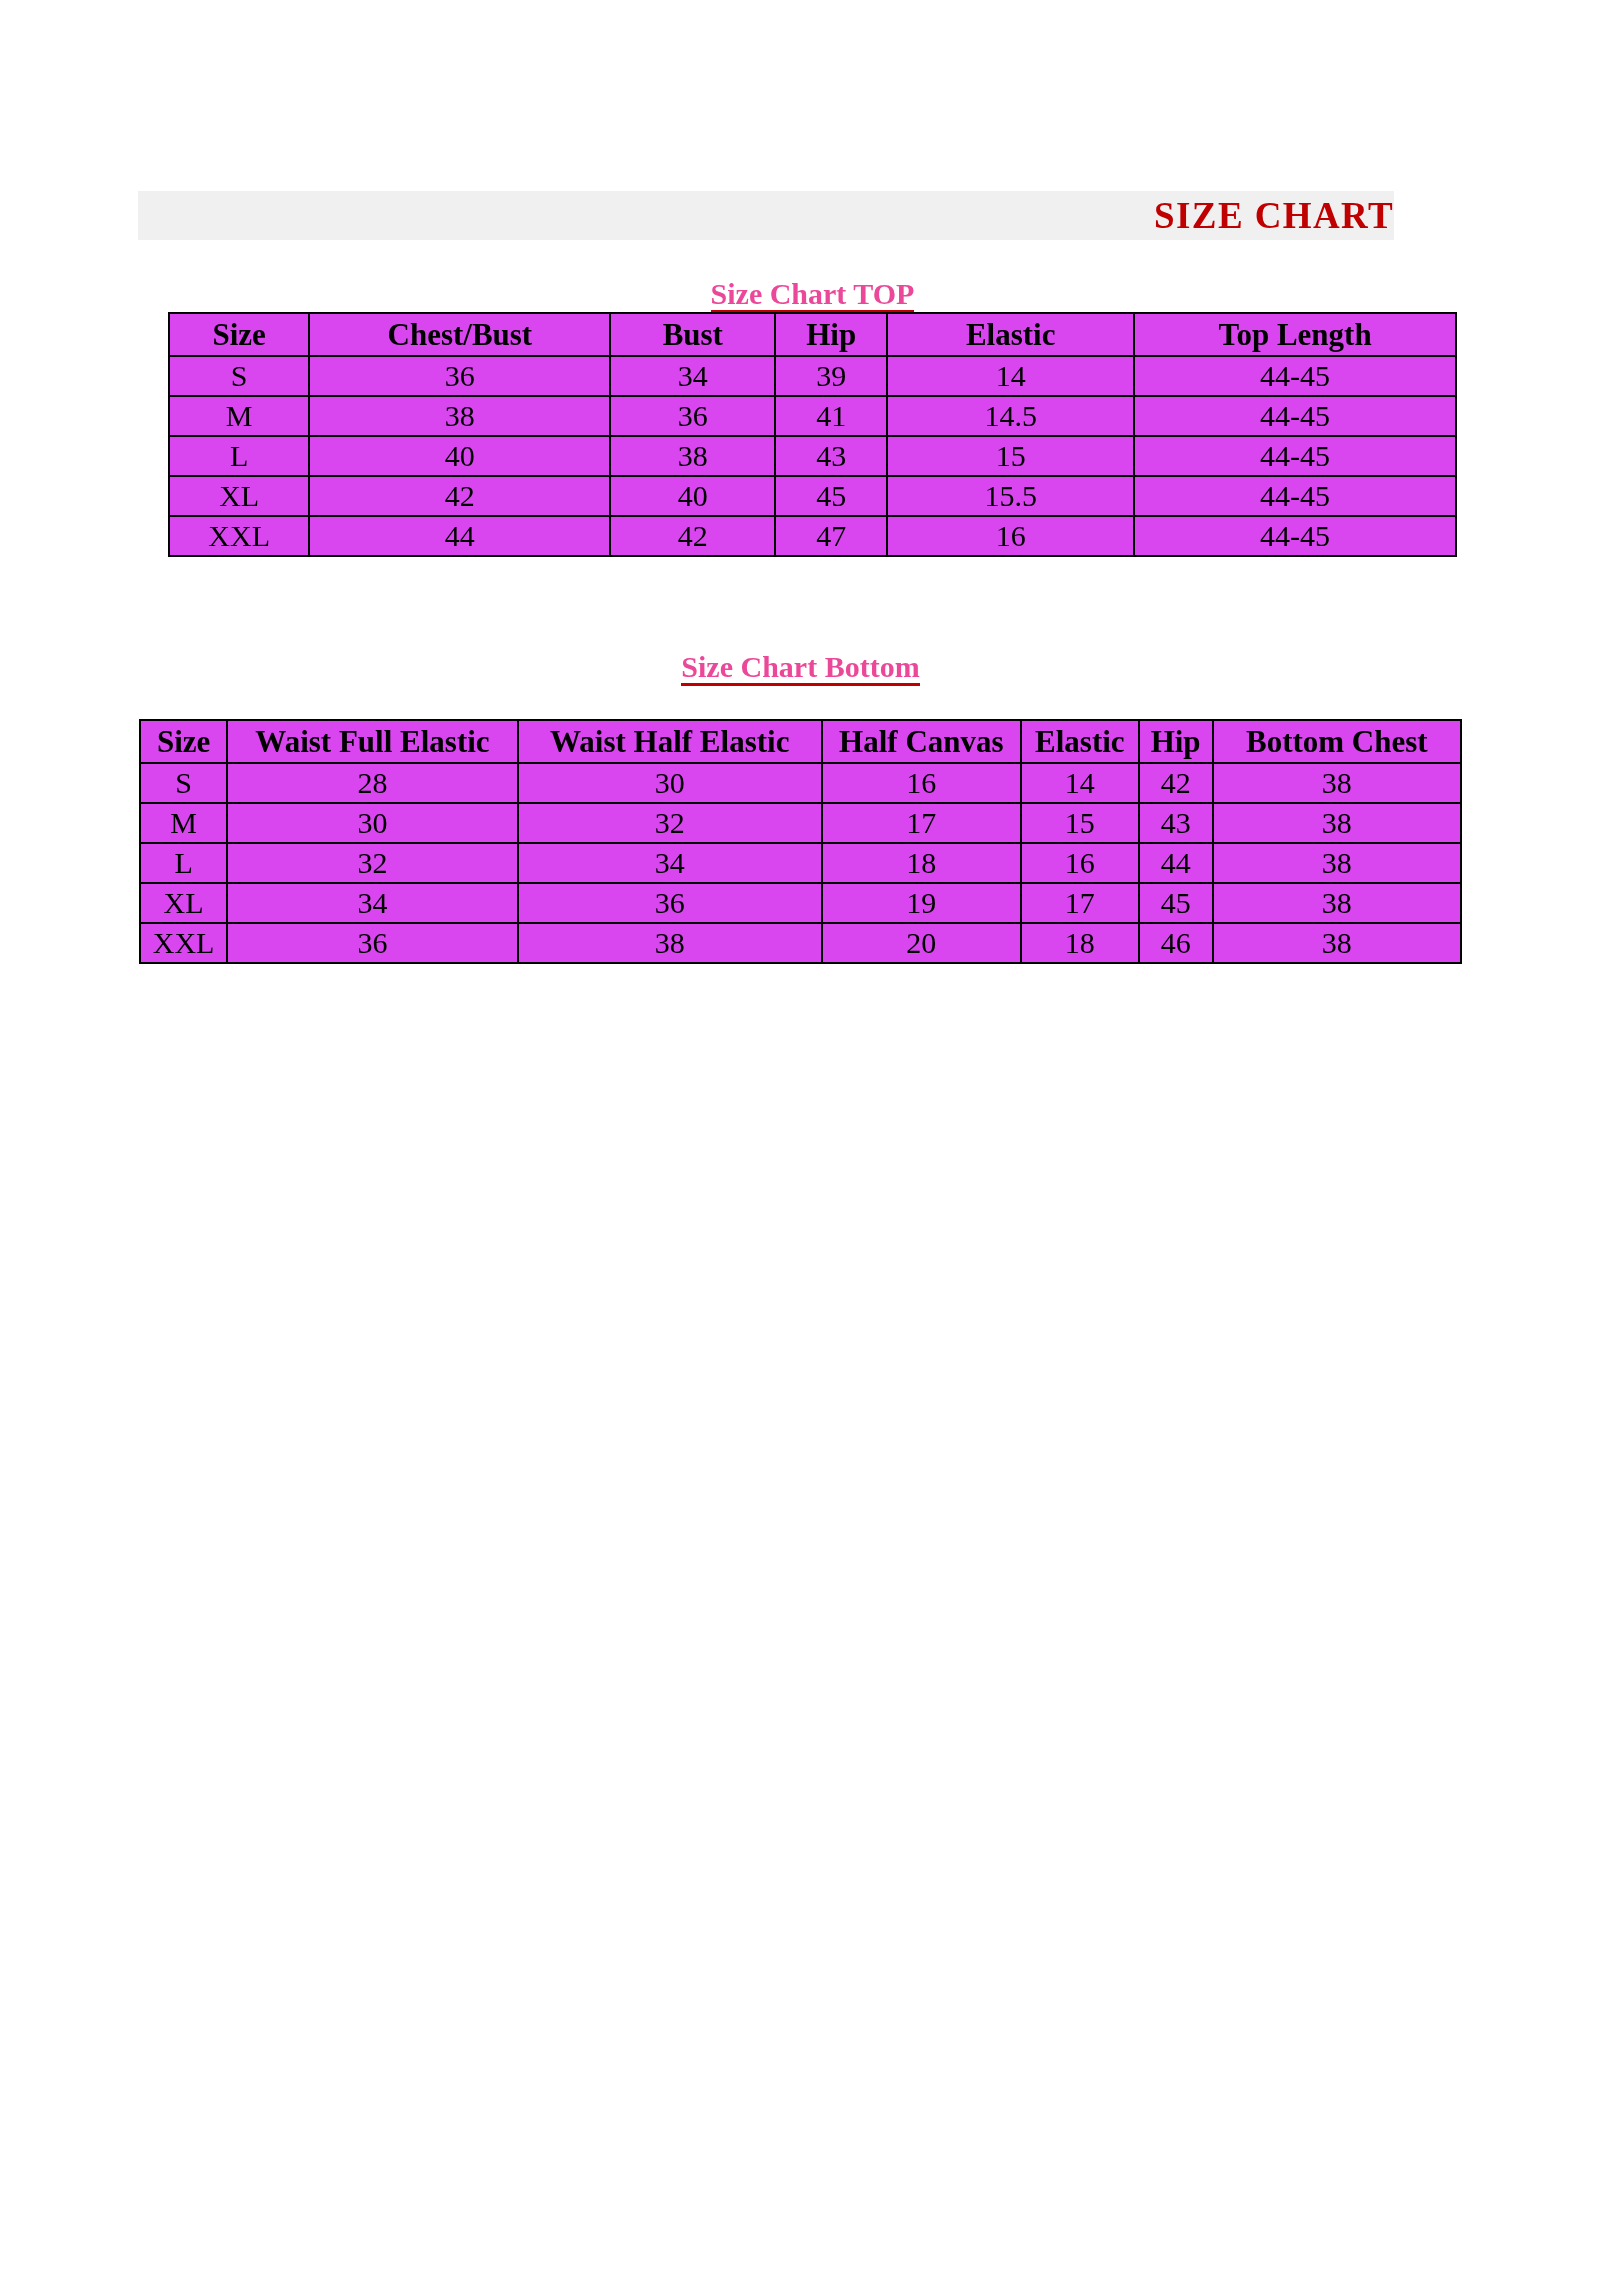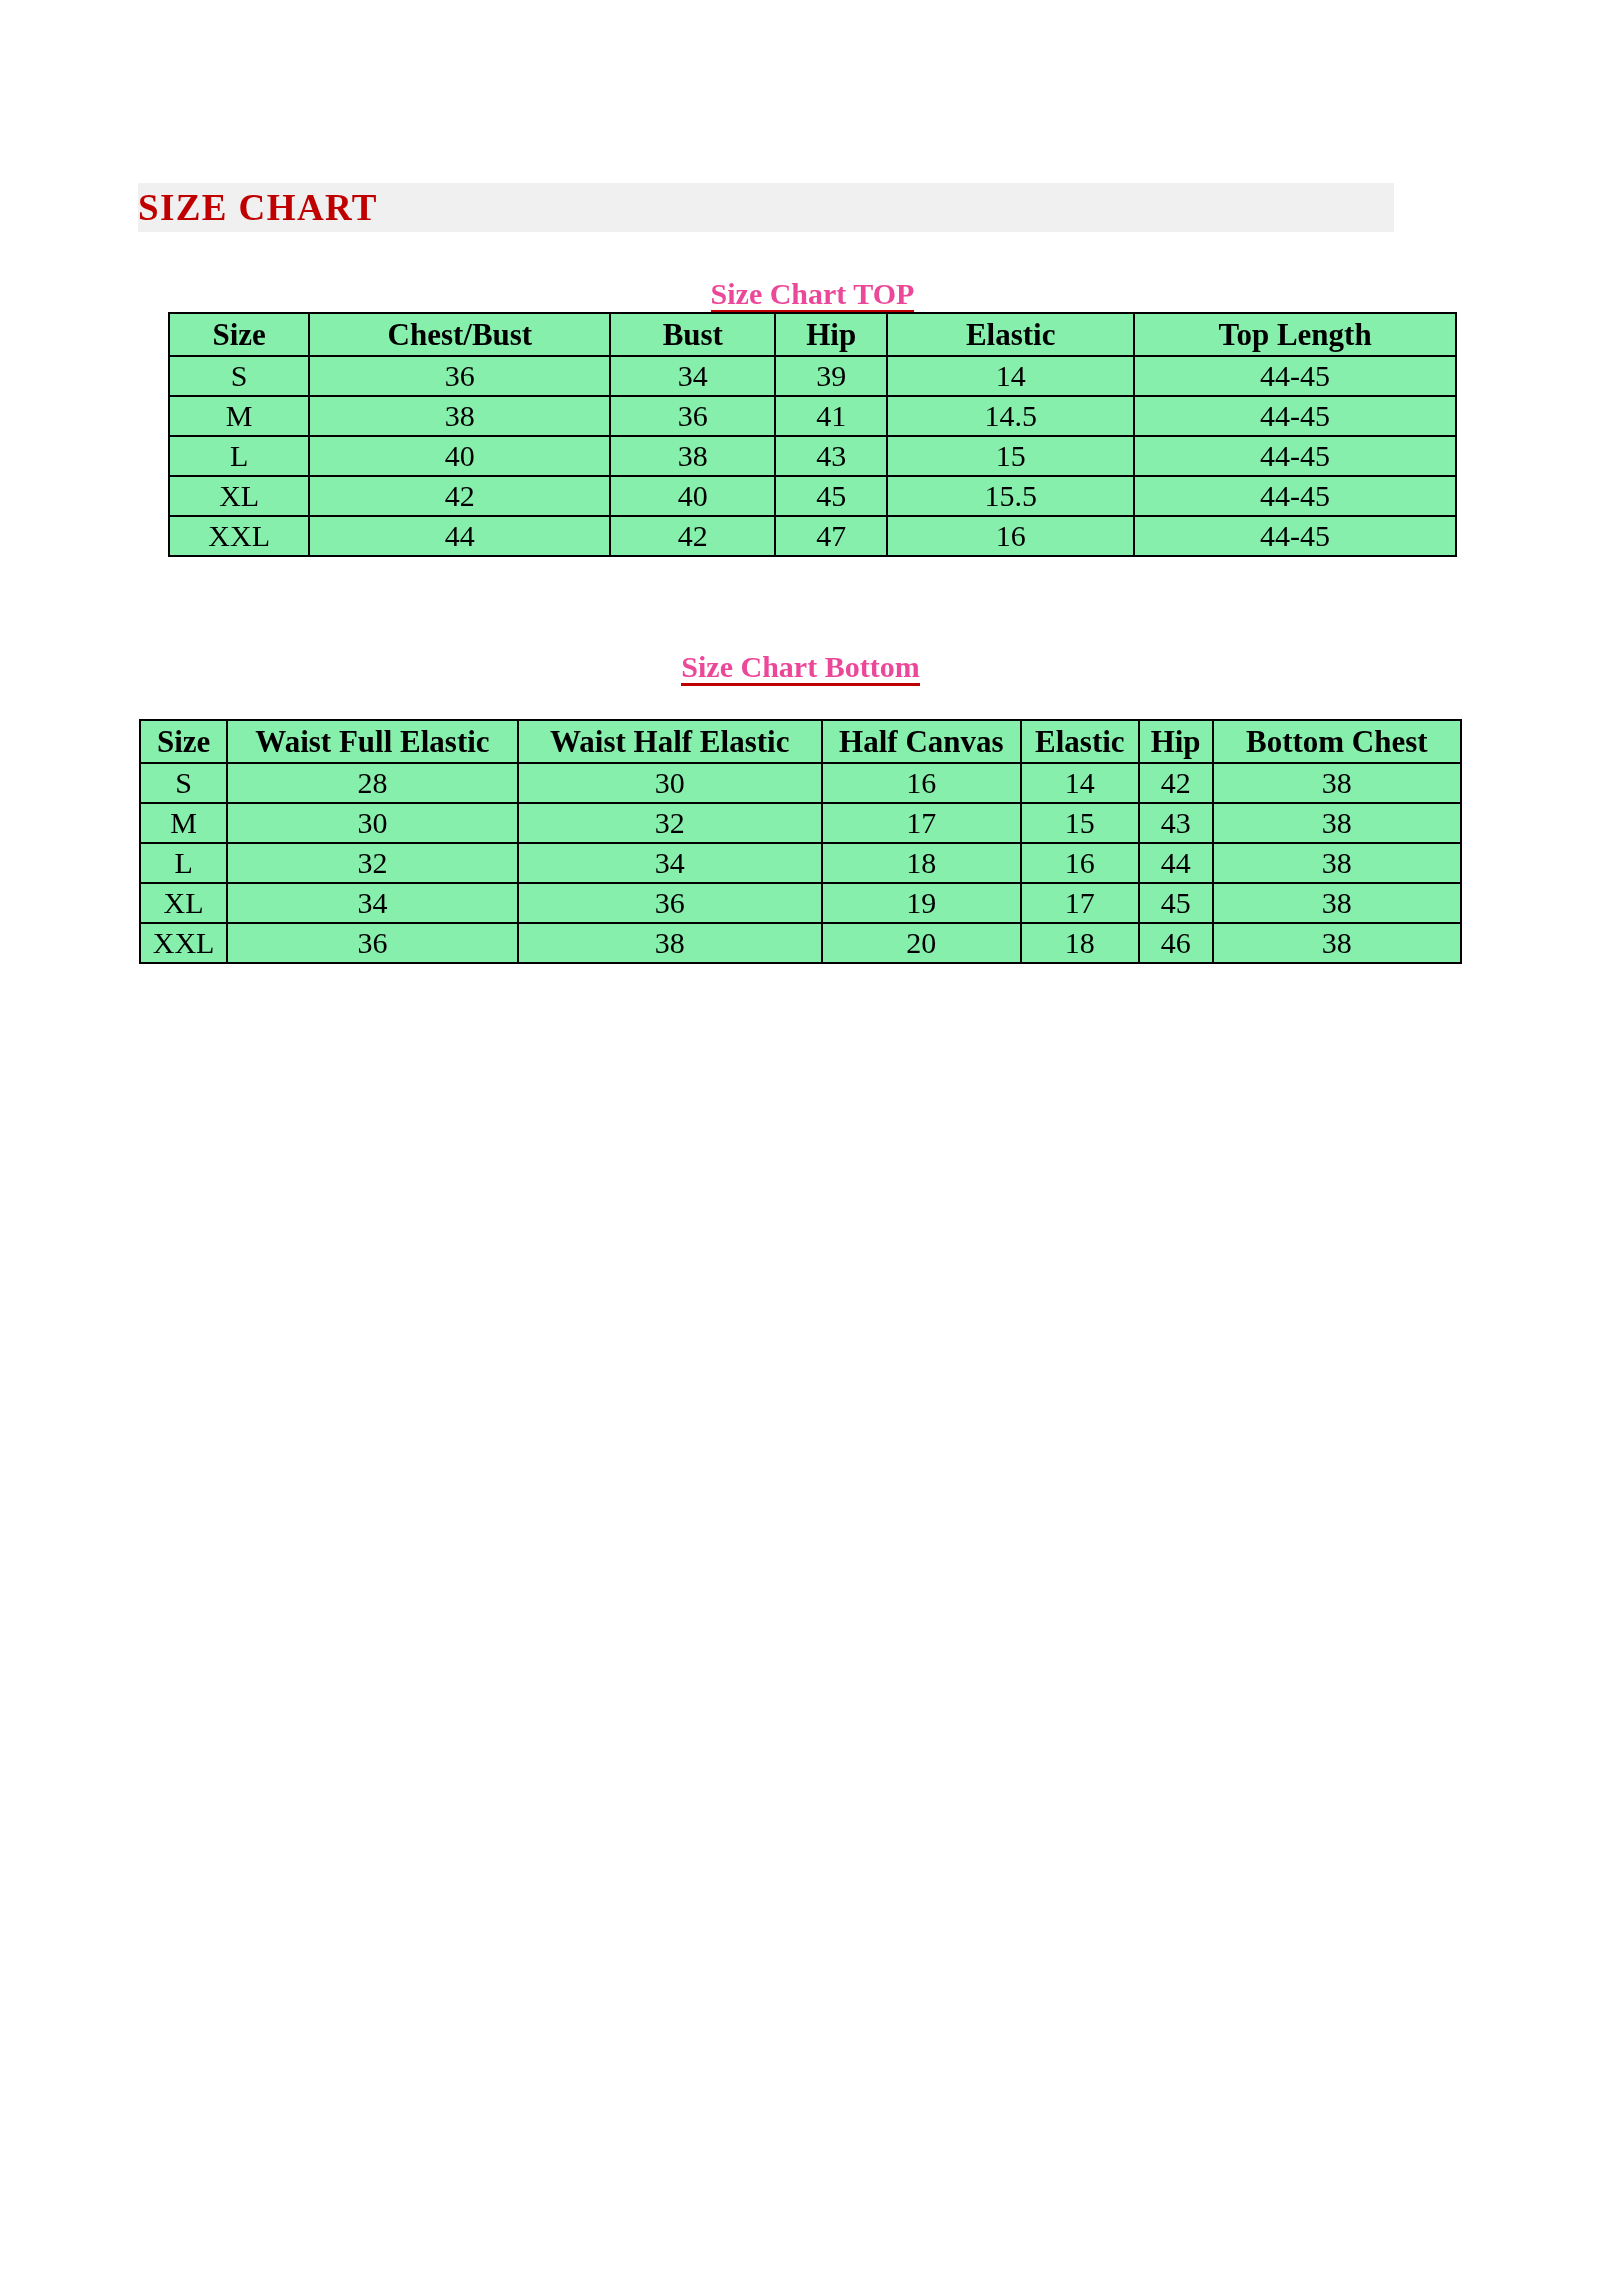--- a/index.html
+++ b/index.html
@@ -12,27 +12,27 @@
     width: 1623px;
     height: 2273px;
     background: #ffffff;
     font-family: "Liberation Serif", serif;
     color: #000000;
     overflow: hidden;
   }
   .title-bar {
     position: absolute;
     left: 138px;
-    top: 183px;
+    top: 191px;
     width: 1256px;
     height: 49px;
     background: #F0F0F0;
     display: flex;
     align-items: center;
-    justify-content: flex-start;
+    justify-content: flex-end;
   }
   .title-text {
     font-size: 37px;
     font-weight: bold;
     color: #C00000;
     letter-spacing: 1.4px;
     line-height: 1;
   }
   .section-heading {
     position: absolute;
@@ -54,21 +54,21 @@
   }
   #heading-bottom {
     left: 139px;
     top: 652px;
     width: 1323px;
   }
   table.size-table {
     position: absolute;
     border-collapse: collapse;
     table-layout: fixed;
-    background: #86efac;
+    background: #d946ef;
   }
   #table-top {
     left: 168px;
     top: 312px;
     width: 1289px;
   }
   #table-bottom {
     left: 139px;
     top: 719px;
     width: 1323px;

